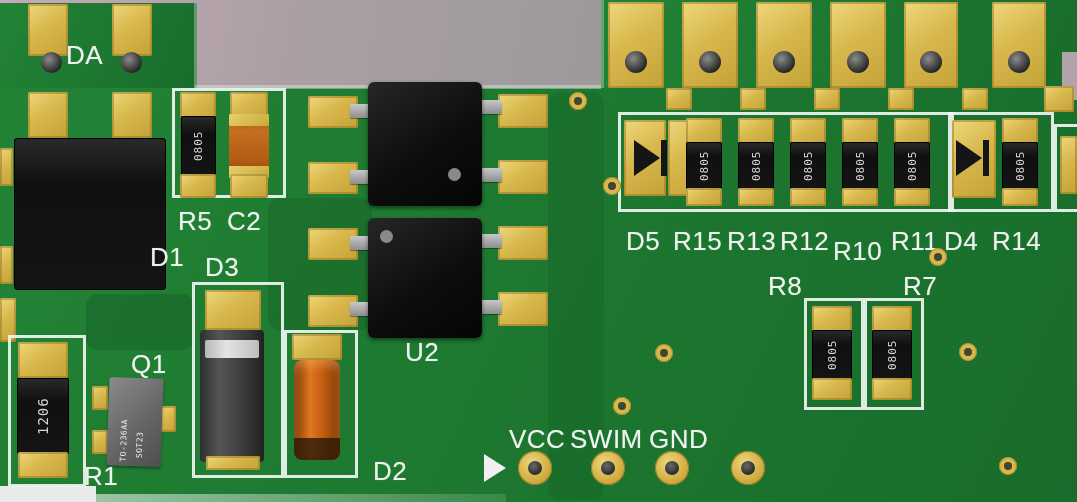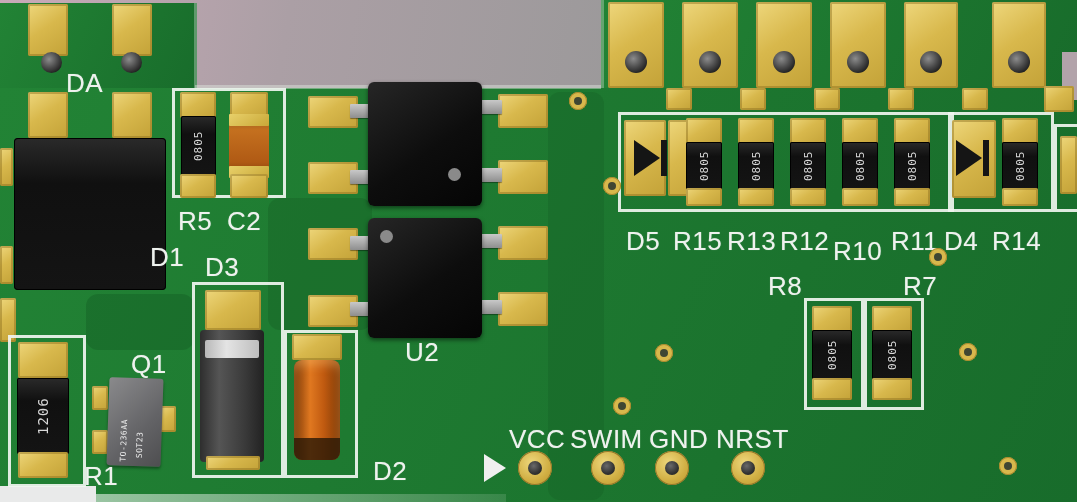--- a/index.html
+++ b/index.html
@@ -53,21 +53,21 @@
   <div class="edge" style="left:1062px;top:52px;width:15px;height:48px;background:#b2a3aa;"></div>
 
   <div class="patch" style="left:86px;top:294px;width:108px;height:56px;background:rgba(0,35,10,.16);"></div>
   <div class="patch" style="left:268px;top:198px;width:104px;height:132px;background:rgba(0,35,10,.12);"></div>
   <div class="patch" style="left:548px;top:92px;width:56px;height:408px;background:rgba(0,35,10,.10);"></div>
 
   <div class="pad" style="left:28px;top:4px;width:40px;height:52px;"></div>
   <div class="pad" style="left:112px;top:4px;width:40px;height:52px;"></div>
   <div class="hole" style="left:41px;top:52px;width:21px;height:21px;"></div>
   <div class="hole" style="left:121px;top:52px;width:21px;height:21px;"></div>
-  <div class="label" style="left:66px;top:40px;margin-top:28px;">DA</div>
+  <div class="label" style="left:66px;top:40px;">DA</div>
 
   <div class="pad" style="left:28px;top:92px;width:40px;height:46px;"></div>
   <div class="pad" style="left:112px;top:92px;width:40px;height:46px;"></div>
   <div class="pad" style="left:0;top:148px;width:13px;height:38px;"></div>
   <div class="pad" style="left:0;top:246px;width:13px;height:38px;"></div>
   <div class="pad" style="left:0;top:298px;width:16px;height:44px;"></div>
 
   <div class="chip" style="left:14px;top:138px;width:152px;height:152px;border-radius:4px;"></div>
   <div class="label" style="left:150px;top:242px;">D1</div>
 
@@ -236,21 +236,20 @@
   <div class="pad" style="left:872px;top:378px;width:40px;height:22px;"></div>
 
   <div class="tri-right" style="left:484px;top:454px;"></div>
   <div class="ring-pad" style="left:518px;top:451px;"></div>
   <div class="ring-pad" style="left:591px;top:451px;"></div>
   <div class="ring-pad" style="left:655px;top:451px;"></div>
   <div class="ring-pad" style="left:731px;top:451px;"></div>
   <div class="label" style="left:509px;top:424px;">VCC</div>
   <div class="label" style="left:570px;top:424px;">SWIM</div>
   <div class="label" style="left:649px;top:424px;">GND</div>
-  <div class="label" style="left:716px;top:424px;">NRST</div>
 
   <div class="via" style="left:569px;top:92px;"></div>
   <div class="via" style="left:603px;top:177px;"></div>
   <div class="via" style="left:655px;top:344px;"></div>
   <div class="via" style="left:613px;top:397px;"></div>
   <div class="via" style="left:929px;top:248px;"></div>
   <div class="via" style="left:959px;top:343px;"></div>
   <div class="via" style="left:999px;top:457px;"></div>
 
 </div>

